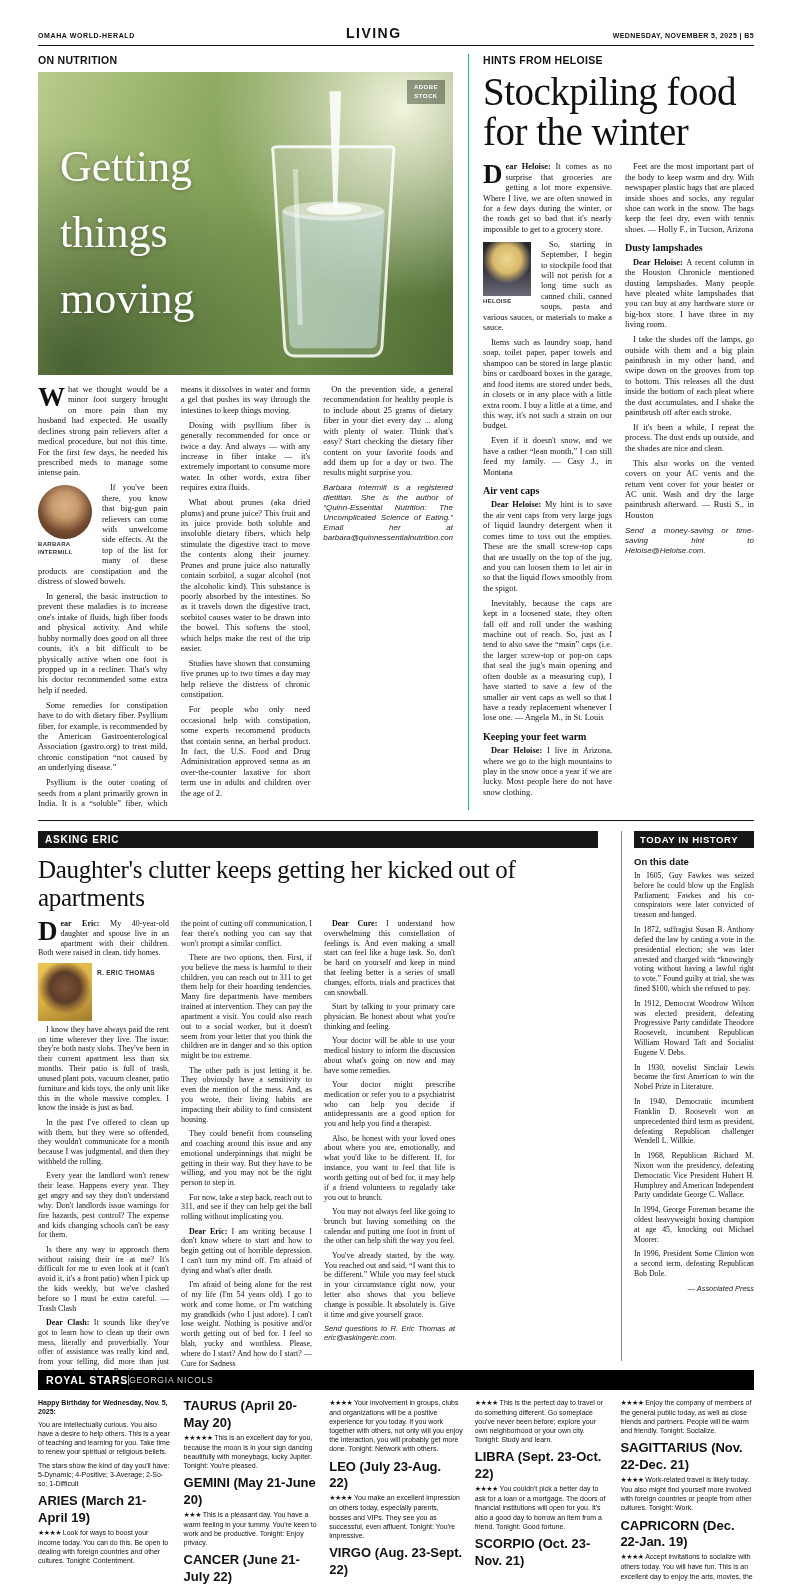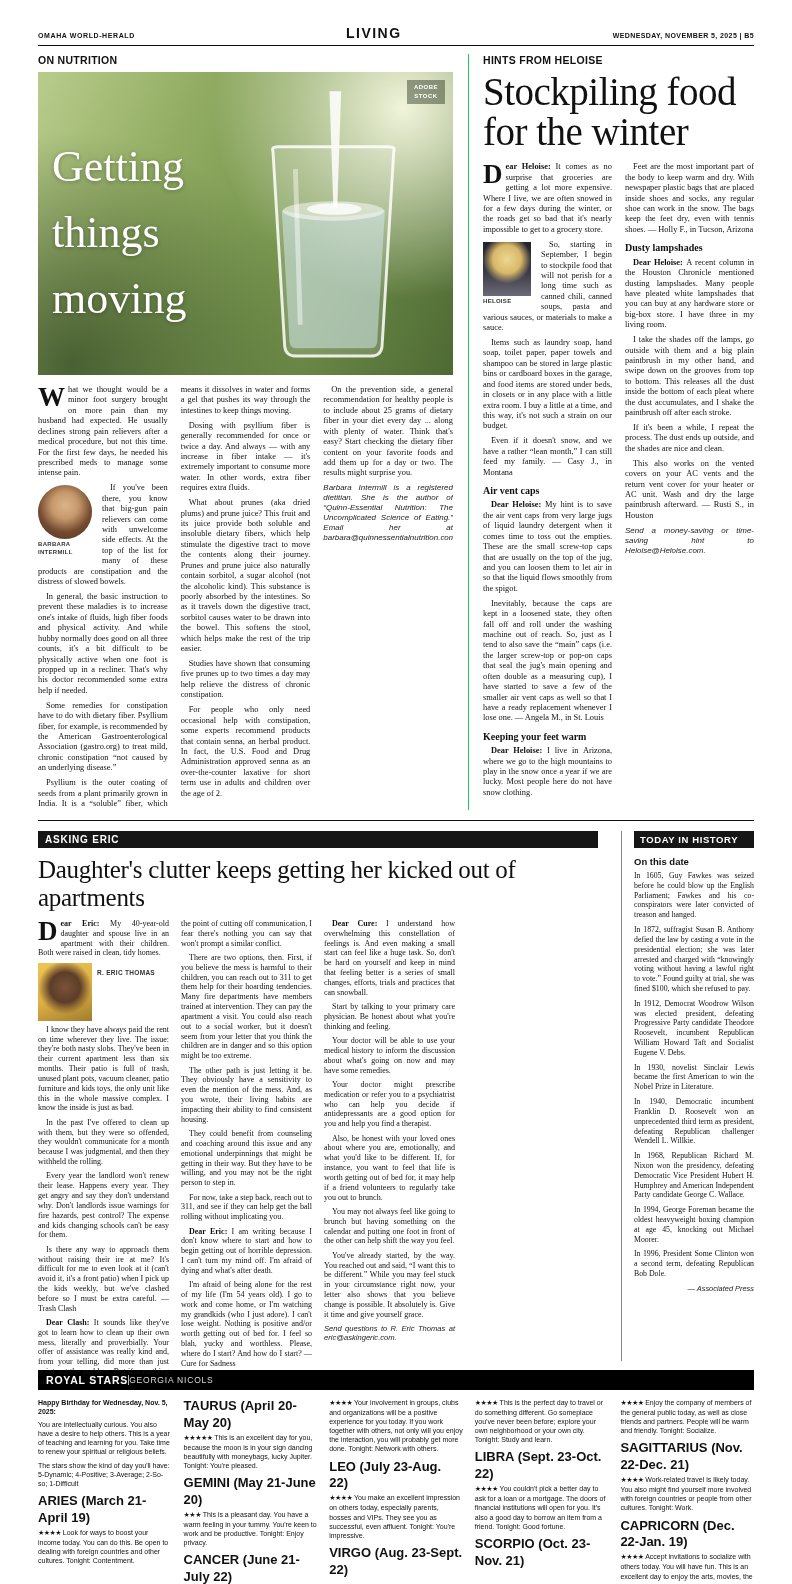--- a/index.html
+++ b/index.html
@@ -18,21 +18,21 @@
                height:775px;box-sizing:border-box;}
   .col-nutrition{width:415px;flex:none;}
   .col-heloise{flex:1;border-left:1px solid #22c55e;padding-left:14px;min-width:0;}
   .kicker{font:bold 10.5px "Liberation Sans",sans-serif;letter-spacing:.3px;margin:0 0 6px;}
   
   .hero{position:relative;height:303px;overflow:hidden;
         background:
           radial-gradient(circle at 88% 12%, rgba(248,250,228,.95), transparent 42%),
           radial-gradient(circle at 8% 96%, rgba(25,45,18,.6), transparent 48%),
           linear-gradient(115deg,#b9cc8c 0%,#92ad63 30%,#74924c 60%,#5d7a3e 85%,#4e6a34 100%);}
-  .hero-title{position:absolute;left:14px;top:62px;color:#fff;
+  .hero-title{position:absolute;left:22px;top:62px;color:#fff;
               font-family:"Liberation Serif",serif;font-size:44px;line-height:1.5;
               text-shadow:0 1px 4px rgba(0,0,0,.3);}
   .hero-title span{display:block;}
   .hero-credit{position:absolute;top:8px;right:8px;width:34px;text-align:center;
                font:bold 6px "Liberation Sans",sans-serif;color:#fff;letter-spacing:.5px;
                background:rgba(40,50,30,.45);padding:3px 2px;line-height:1.5;}
   .glass-svg{position:absolute;right:32px;top:18px;width:185px;height:275px;}
   
   .nutrition-body{margin-top:10px;column-count:3;column-gap:13px;column-fill:auto;
                   height:430px;overflow:hidden;font-size:8.4px;line-height:1.24;

